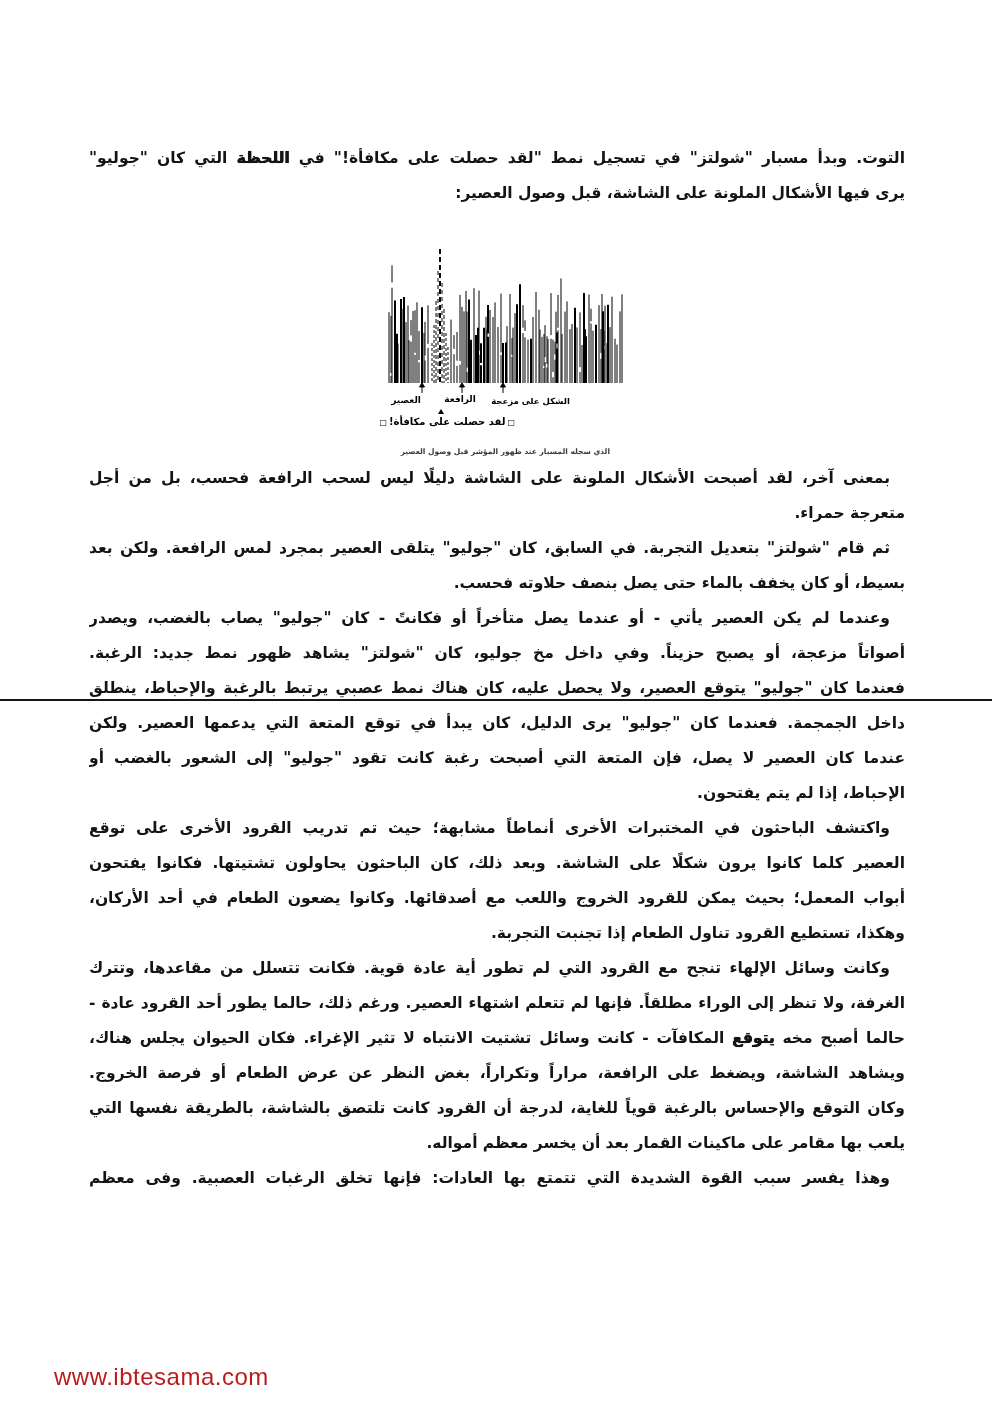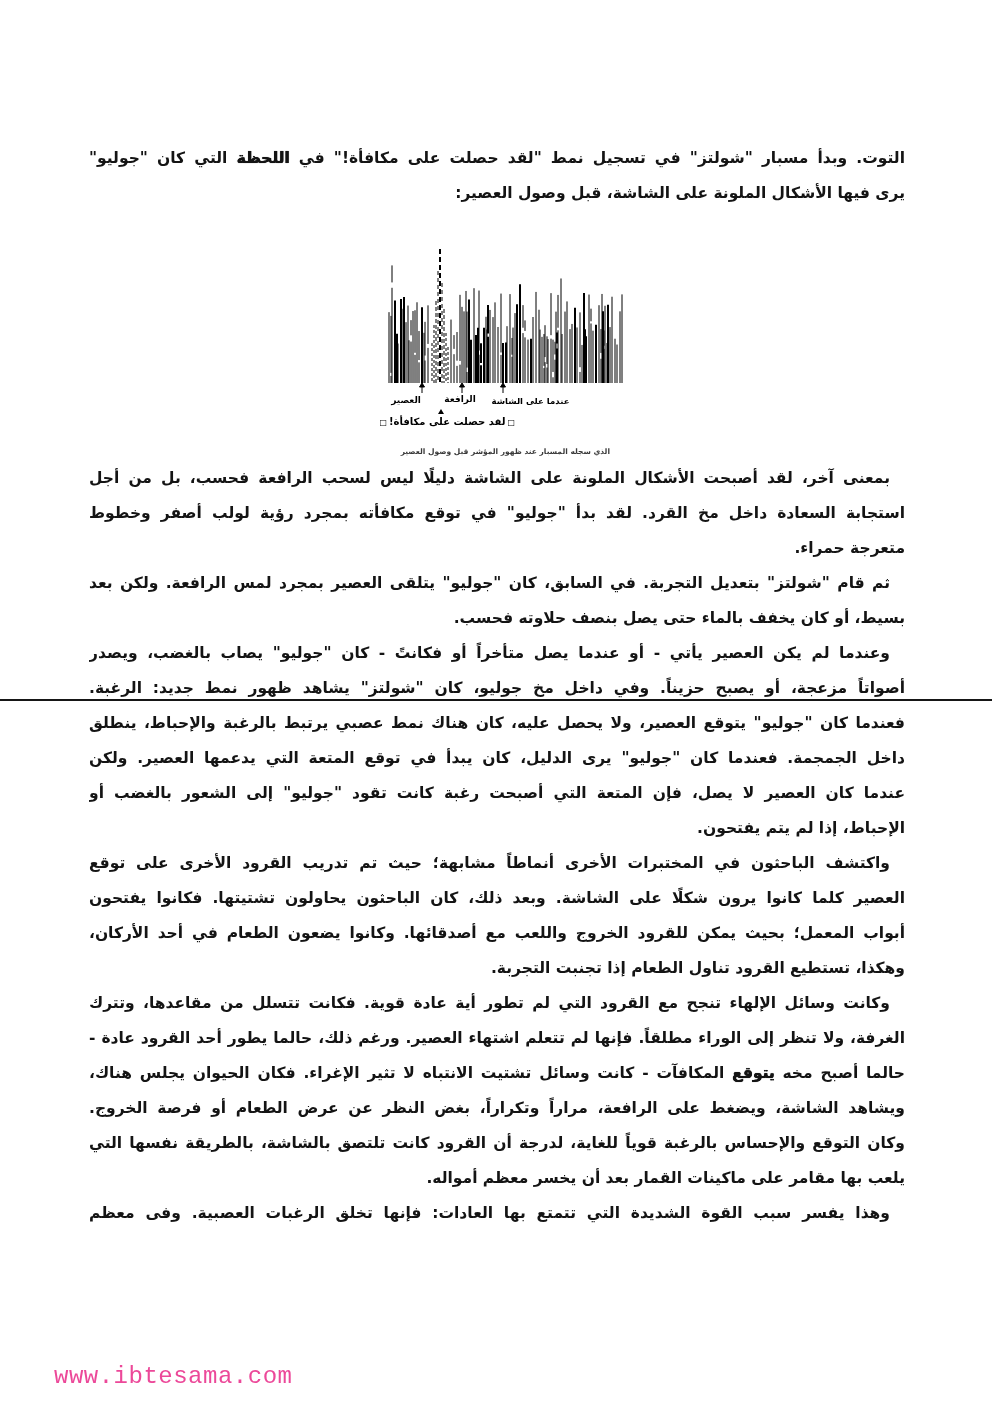--- a/index.html
+++ b/index.html
@@ -73,22 +73,22 @@
     filter:blur(.2px);
     white-space:nowrap;
   }
   #divider{
     position:absolute;left:0;top:699px;
     width:992px;height:2px;background:#161616;
   }
   #watermark{
     position:absolute;left:54px;top:1363px;
     font-size:24px;font-weight:normal;
-    color:#ec4899;letter-spacing:.5px;
-    font-family:Liberation Mono, monospace;
+    color:#b91c1c;letter-spacing:.5px;
+    font-family:Liberation Sans, sans-serif;
   }
 </style>
 </head>
 <body>
 
 <div id="para-top" class="textcol">
     <div class="tline"><span>التوت. وبدأ مسبار "شولتز" في تسجيل نمط "لقد حصلت على مكافأة!" في </span><span class="xb">اللحظة</span><span> التي كان "جوليو"</span></div>
     <div class="tline tlast"><span>يرى فيها الأشكال الملونة على الشاشة، قبل وصول العصير:</span></div>
   </div>
 
@@ -241,29 +241,28 @@
         <line x1="39" x2="39" y1="142" y2="149" stroke-width="1"></line>
         <polygon points="36.5,143 41.5,143 39,139"></polygon>
         <line x1="79" x2="79" y1="142" y2="149" stroke-width="1"></line>
         <polygon points="76.5,143 81.5,143 79,139"></polygon>
         <line x1="120" x2="120" y1="142" y2="149" stroke-width="1"></line>
         <polygon points="117.5,143 122.5,143 120,139"></polygon>
       </g>
   </svg>
   <div id="lbl-juice" class="figlabel">العصير</div>
   <div id="lbl-lever" class="figlabel">الرافعة</div>
-  <div id="lbl-shape" class="figlabel">عندما على الشاشة</div>
+  <div id="lbl-shape" class="figlabel">الشكل على مزعجة</div>
   <div id="ptr-quote"></div>
   <div id="lbl-quote" class="figlabel">لقد حصلت على مكافأة!</div>
   <div id="fig-caption">الذي سجله المسبار عند ظهور المؤشر قبل وصول العصير</div>
 </div>
 
 <div id="paras-main" class="textcol">
     <div class="tline tindent"><span>بمعنى آخر، لقد أصبحت الأشكال الملونة على الشاشة دليلًا ليس لسحب الرافعة فحسب، بل من أجل</span></div>
-    <div class="tline"><span>استجابة السعادة داخل مخ القرد. لقد بدأ "جوليو" في توقع مكافأته بمجرد رؤية لولب أصفر وخطوط</span></div>
     <div class="tline tlast"><span>متعرجة حمراء.</span></div>
     <div class="tline tindent"><span>ثم قام "شولتز" بتعديل التجربة. في السابق، كان "جوليو" يتلقى العصير بمجرد لمس الرافعة. ولكن بعد</span></div>
     <div class="tline tlast"><span>بسيط، أو كان يخفف بالماء حتى يصل بنصف حلاوته فحسب.</span></div>
     <div class="tline tindent"><span>وعندما لم يكن العصير يأتي - أو عندما يصل متأخراً أو فكانتً - كان "جوليو" يصاب بالغضب، ويصدر</span></div>
     <div class="tline"><span>أصواتاً مزعجة، أو يصبح حزيناً. وفي داخل مخ جوليو، كان "شولتز" يشاهد ظهور نمط جديد: الرغبة.</span></div>
     <div class="tline"><span>فعندما كان "جوليو" يتوقع العصير، ولا يحصل عليه، كان هناك نمط عصبي يرتبط بالرغبة والإحباط، ينطلق</span></div>
     <div class="tline"><span>داخل الجمجمة. فعندما كان "جوليو" يرى الدليل، كان يبدأ في توقع المتعة التي يدعمها العصير. ولكن</span></div>
     <div class="tline"><span>عندما كان العصير لا يصل، فإن المتعة التي أصبحت رغبة كانت تقود "جوليو" إلى الشعور بالغضب أو</span></div>
     <div class="tline tlast"><span>الإحباط، إذا لم يتم يفتحون.</span></div>
     <div class="tline tindent"><span>واكتشف الباحثون في المختبرات الأخرى أنماطاً مشابهة؛ حيث تم تدريب القرود الأخرى على توقع</span></div>

